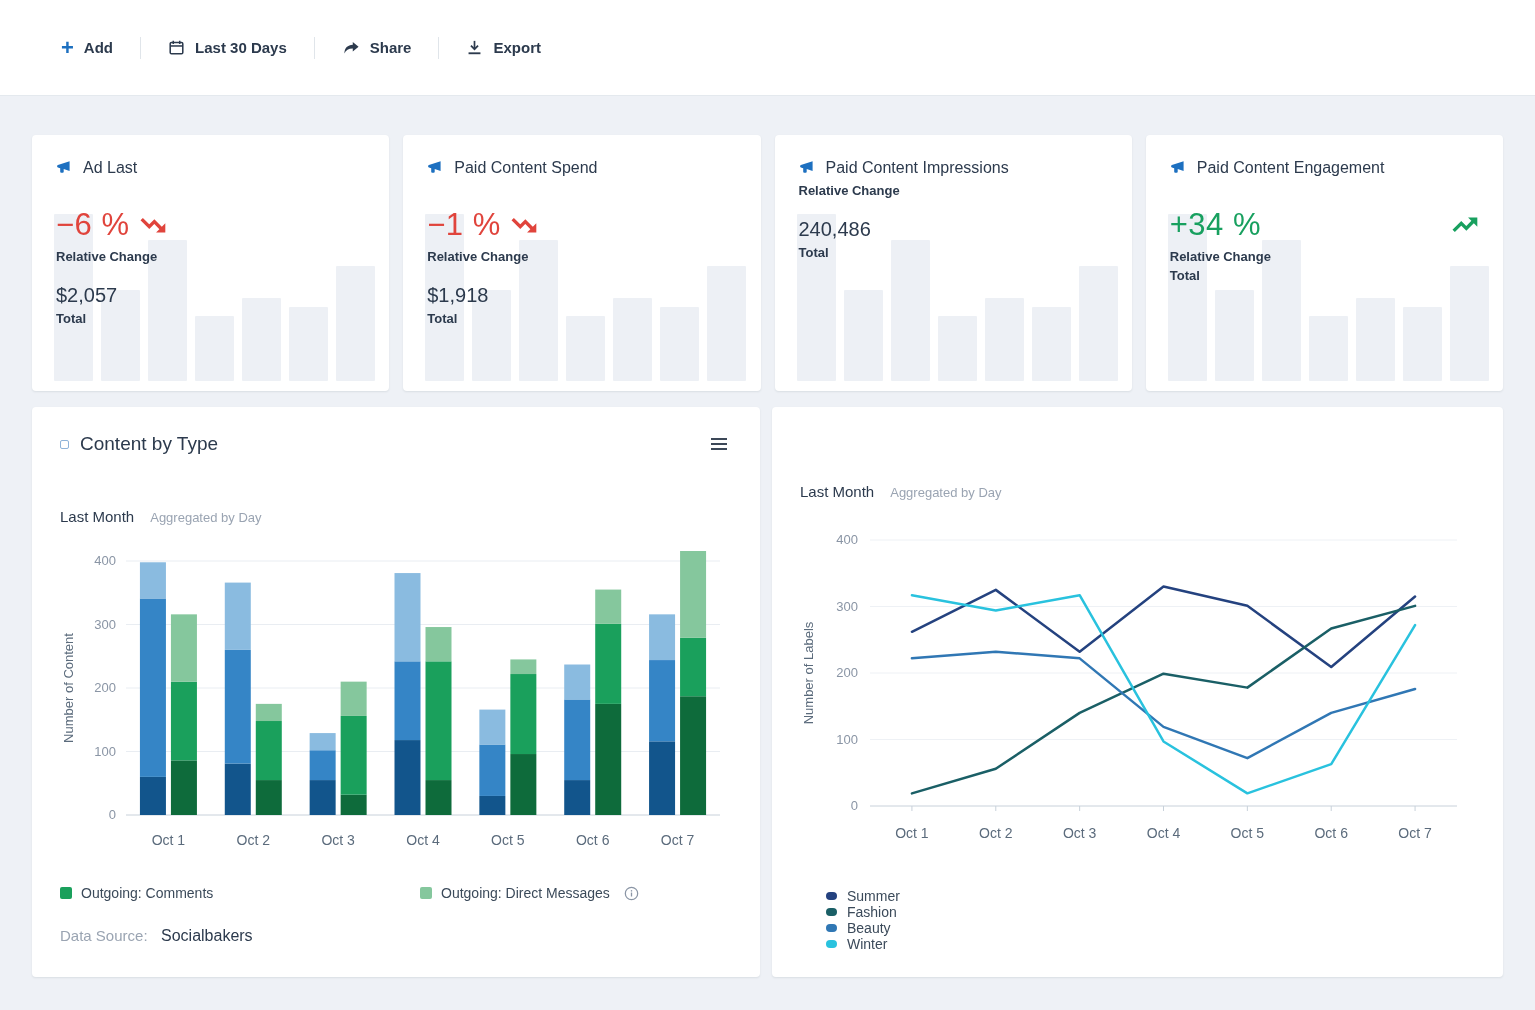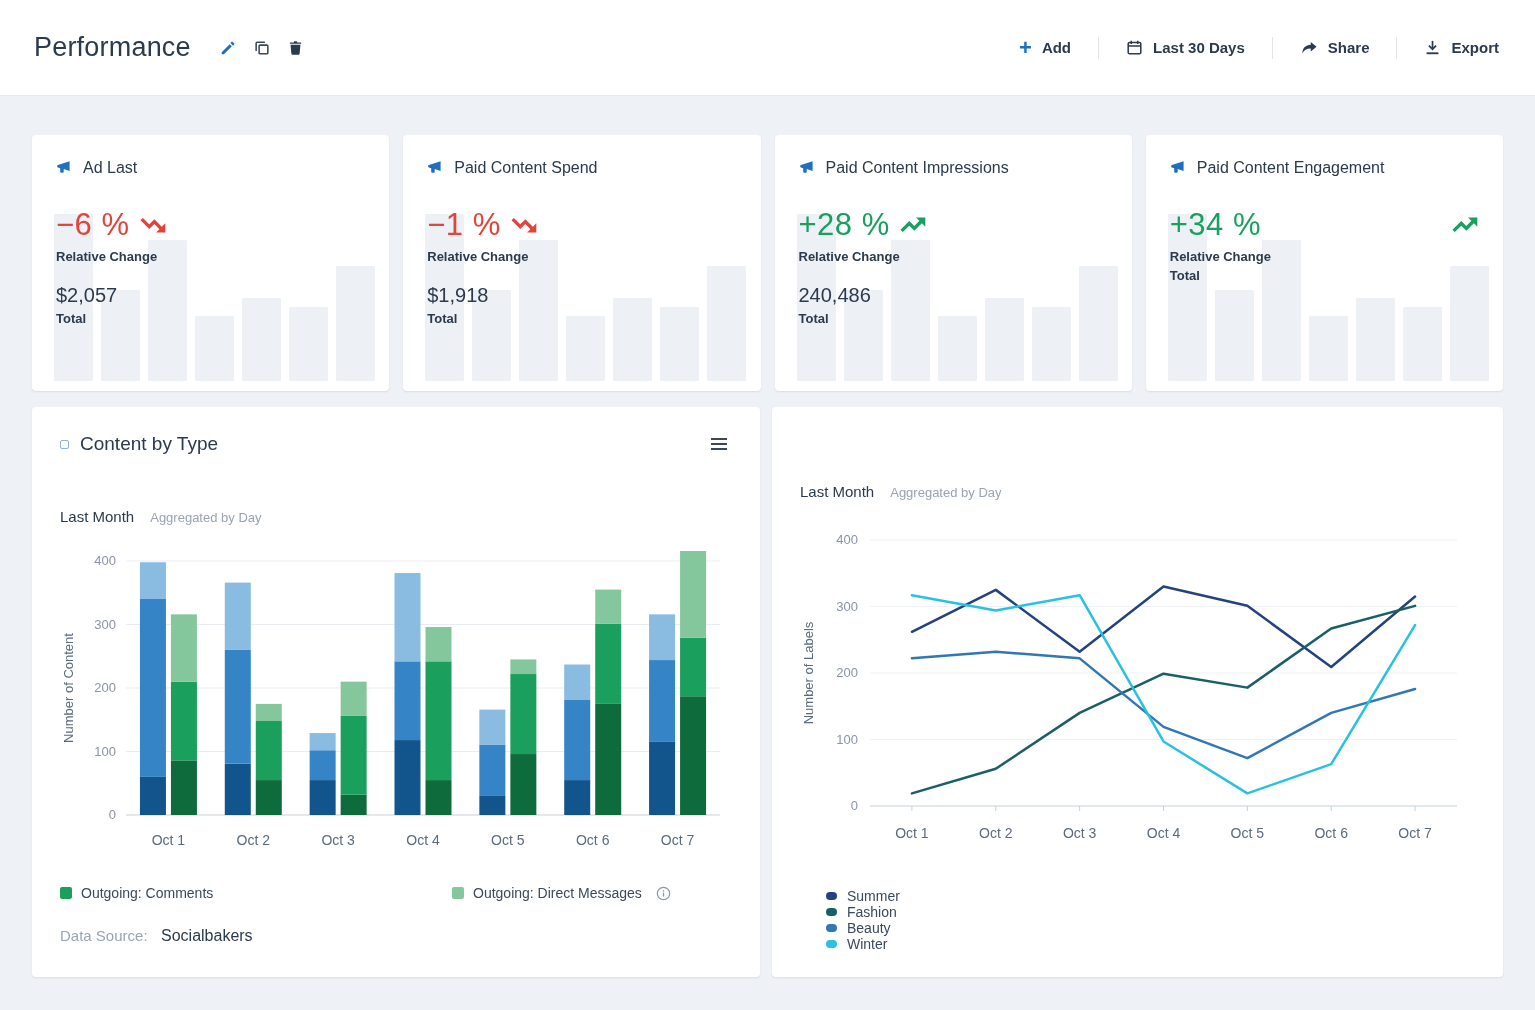--- a/index.html
+++ b/index.html
@@ -76,57 +76,38 @@
     background:#1d70c0; color:#fff; font-size:10px; font-weight:700;
     padding:5px 8px 4px; border-radius:3px; letter-spacing:.4px; margin-left:4px;
   }
   .menu-btn { background:none; border:none; cursor:pointer; padding:4px; }
   .chart-sub { margin-top:8px; display:flex; align-items:baseline; gap:16px; }
   .sub-period { font-size:15px; color:#2c3a4d; }
   .sub-agg { font-size:13px; color:#9aa4b2;margin-top:44px; }
   svg.chart { display:block; margin-top:26px; }
   svg.chart text { font-family:"Liberation Sans", sans-serif; }
 
-  .legend-row { display:flex; align-items:center; margin-top:24px; font-size:14px; color:#3b4a5a;gap:32px; }
+  .legend-row { display:flex; align-items:center; margin-top:24px; font-size:14px; color:#3b4a5a; }
   .legend-item { display:flex; align-items:center; gap:9px; cursor:pointer; }
   .legend-item.first { width:360px; }
   .legend-swatch { width:12px; height:12px; border-radius:2px; display:inline-block; }
   .info-icon { margin-left:5px; display:flex; align-items:center; }
 
   .source-row { margin-top:26px; }
   .source-label { color:#9aa4b2; font-size:15px; margin-right:9px; }
   .source-value { color:#2c3a4d; font-size:16px; }
 
   .line-legend { display:flex; margin-top:32px; padding-left:26px;flex-direction:column; }
   .line-legend-item { width:25%; display:flex; align-items:center; gap:10px; font-size:14px; color:#3b4a5a; cursor:pointer; }
   .legend-dot { width:11px; height:8px; border-radius:4px; display:inline-block; }
 </style>
 </head>
 <body>
 
 <header class="topbar">
-  <div class="topbar-left">
-    <h1 class="page-title">Performance</h1>
-    <button class="icon-btn" title="Edit">
-      <svg width="18" height="18" viewBox="0 0 20 20">
-          <path d="M3 14.6V17h2.4l8.9-8.9-2.4-2.4L3 14.6zM16.8 6.2a1 1 0 0 0 0-1.4l-1.6-1.6a1 1 0 0 0-1.4 0l-1.2 1.2 3 3 1.2-1.2z" fill="#1d70c0"></path>
-        </svg>
-    </button>
-    <button class="icon-btn" title="Duplicate">
-      <svg width="18" height="18" viewBox="0 0 20 20">
-          <rect x="6.8" y="6.8" width="9.7" height="9.7" rx="1" fill="none" stroke="#39485a" stroke-width="1.7"></rect>
-          <path d="M13.2 3.5H4.6a1.1 1.1 0 0 0-1.1 1.1v8.6" fill="none" stroke="#39485a" stroke-width="1.7"></path>
-        </svg>
-    </button>
-    <button class="icon-btn" title="Delete">
-      <svg width="17" height="18" viewBox="0 0 20 20">
-          <path d="M4.2 6.2h11.6l-.9 10.4a1.6 1.6 0 0 1-1.6 1.4H6.7a1.6 1.6 0 0 1-1.6-1.4L4.2 6.2zM8 3.4V3a1 1 0 0 1 1-1h2a1 1 0 0 1 1 1v.4h4.6V5H3.4V3.4H8z" fill="#2c3a4d"></path>
-        </svg>
-    </button>
-  </div>
   <div class="topbar-right">
     <button class="action-btn">
       <span class="plus-glyph">+</span>
       <span>Add</span>
     </button>
     <span class="divider"></span>
     <button class="action-btn">
       <span style="display:flex">
         <svg width="17" height="17" viewBox="0 0 20 20">
             <rect x="2.6" y="4" width="14.8" height="13.4" rx="1.5" fill="none" stroke="#2c3a4d" stroke-width="1.8"></rect>
@@ -234,27 +215,20 @@
           <div class="bar" style="height: 67%;"></div>
         </div>
       <div class="kpi-head">
         <span style="display:flex">
           <svg width="16" height="16" viewBox="0 0 16 16">
               <path d="M13.6 1.3v9.6l-5.9-2v2.9a1 1 0 0 1-1 1H5.2a1 1 0 0 1-1-1V8.2L1.9 7.4a1.25 1.25 0 0 1 0-2.35L13.6 1.3z" fill="#1d70c0"></path>
             </svg>
         </span>
         <span class="kpi-title">Paid Content Impressions</span>
       </div>
-      <div class="kpi-change" style="color: rgb(24, 160, 95);">
-          <span>+28 %</span>
-          <svg viewBox="0 0 16 14" width="27" height="24">
-            <path fill="none" stroke="currentColor" stroke-width="2" d="M1 10.5 L5.5 6 L8.5 9 L12.8 4.6"></path>
-            <polygon fill="currentColor" points="15,2.5 15,8 9.5,2.5"></polygon>
-          </svg>
-        </div>
       <div class="kpi-sub">Relative Change</div>
       <div class="kpi-total">240,486</div>
       <div class="kpi-total-label">Total</div>
     </div>
 
     <div class="kpi-card">
       <div class="spark">
           <div class="bar" style="height: 97%;"></div>
           <div class="bar" style="height: 53%;"></div>
           <div class="bar" style="height: 82%;"></div>

